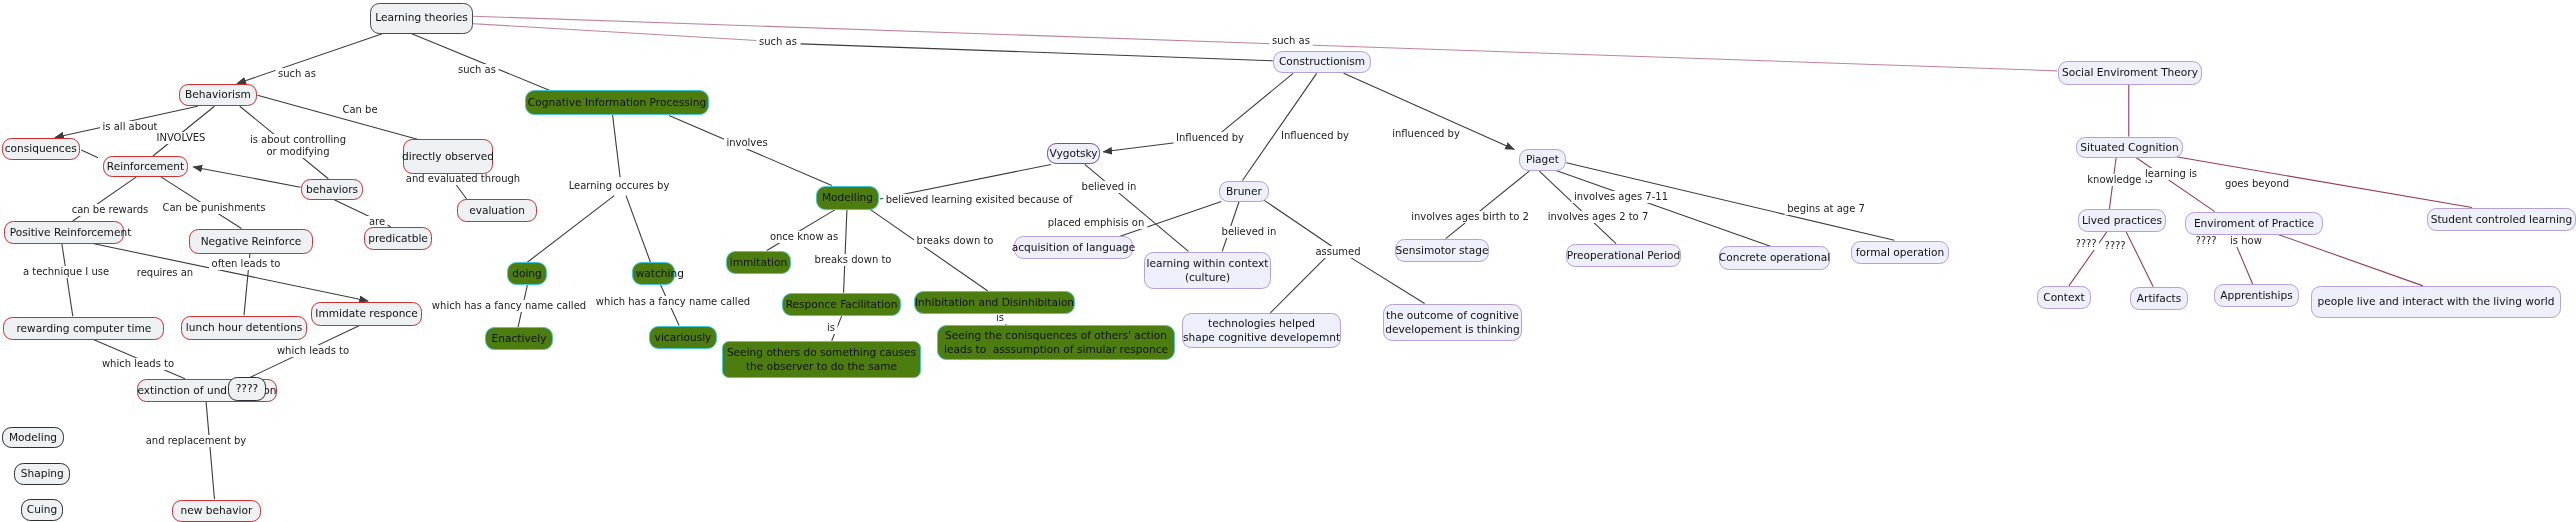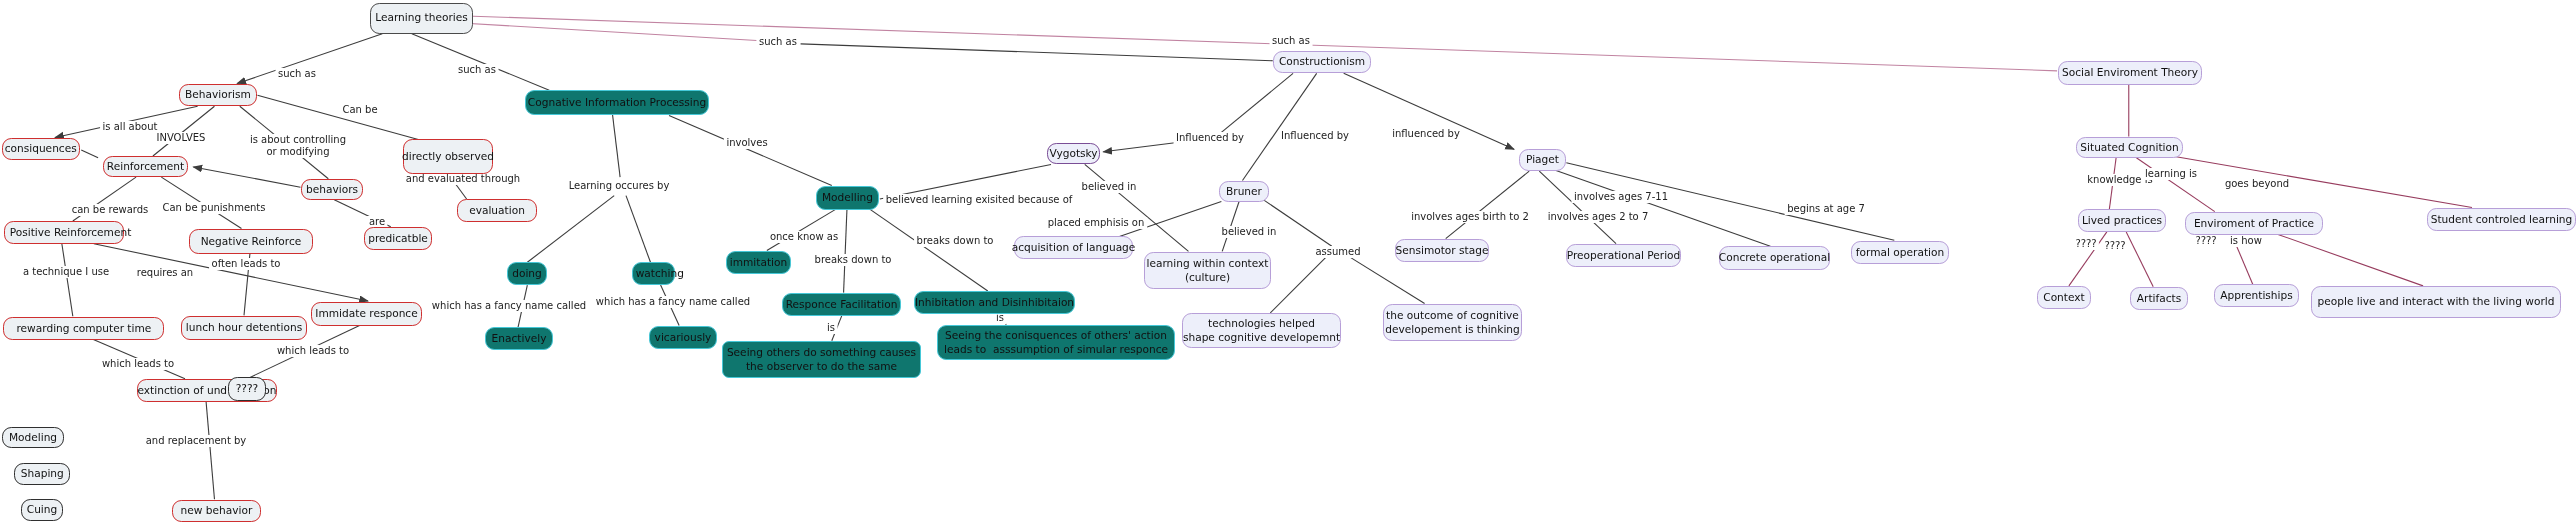--- a/index.html
+++ b/index.html
@@ -3,21 +3,21 @@
 <meta charset="utf-8">
 <style>
   html,body{margin:0;padding:0;background:#ffffff;}
   #canvas{position:relative;width:2576px;height:522px;background:#ffffff;overflow:hidden;
           font-family:"DejaVu Sans","Liberation Sans",sans-serif;}
   #edges{position:absolute;left:0;top:0;pointer-events:none;}
   .node{position:absolute;display:flex;align-items:center;justify-content:center;
         text-align:center;border-radius:9.3px;font-size:10.6px;line-height:1.25;color:#111;
         background:#edf1f4;box-sizing:border-box;padding:0.8px 3.4px;white-space:pre;z-index:3;}
   .node.red{border:1.7px solid #cf2f2f;}
-  .node.cyan{border:1.7px solid #45c8d8;background:#0f766e;}
+  .node.cyan{border:1.7px solid #45c8d8;background:#4d7c0f;}
   .node.purple{border:1.3px solid #b79fd8;background:#edeffa;}
   .node.darkpurple{border:1.7px solid #7a4d96;background:#edeffa;}
   .node.blackb{border:1.3px solid #2f2f2f;}
   .node.grayb{border:1.3px solid #4a4a4a;margin-left:30px;}
   .edge-label{position:absolute;transform:translate(-50%,-50%);font-size:10px;color:#222;
         background:#ffffff;padding:0 2.5px;white-space:pre;text-align:center;z-index:2;line-height:1.2;}
 </style>
 </head>
 <body>
 
@@ -94,21 +94,21 @@
       <div class="node red" style="left: 179px; top: 84px; width: 78px; height: 22px;">Behaviorism</div>
       <div class="node red" style="left: 1.7px; top: 138px; width: 78px; height: 22px;">consiquences</div>
       <div class="node red" style="left: 103px; top: 156px; width: 85px; height: 21px;">Reinforcement</div>
       <div class="node red" style="left: 301px; top: 179px; width: 62px; height: 21px;">behaviors</div>
       <div class="node red" style="left: 403px; top: 139px; width: 90px; height: 35px;">directly observed</div>
       <div class="node red" style="left: 437px; top: 199px; width: 80px; height: 23px; margin-left: 20px;">evaluation</div>
       <div class="node red" style="left: 364px; top: 227px; width: 68px; height: 23px;">predicatble</div>
       <div class="node red" style="left: 4.2px; top: 221px; width: 120px; height: 23px; padding-left: 16px;">Positive Reinforcement</div>
       <div class="node red" style="left: 189px; top: 229px; width: 124px; height: 25px;">Negative Reinforce</div>
       <div class="node red" style="left: 3.4px; top: 317px; width: 161px; height: 23px;">rewarding computer time</div>
-      <div class="node red" style="left: 181px; top: 316px; width: 126px; height: 23.6px; border-radius: 9px;">lunch hour detentions</div>
+      <div class="node red" style="left: 181px; top: 316px; width: 126px; height: 23.6px;">lunch hour detentions</div>
       <div class="node red" style="left: 311px; top: 302px; width: 111px; height: 23.6px;">Immidate responce</div>
       <div class="node red" style="left: 137px; top: 379px; width: 140px; height: 23px;">extinction of und     action</div>
       <div class="node blackb" style="left: 228px; top: 377px; width: 38px; height: 23.6px;">????</div>
       <div class="node blackb" style="left: 2px; top: 427px; width: 62px; height: 21px;">Modeling</div>
       <div class="node blackb" style="left: 14.3px; top: 463px; width: 56px; height: 22px;">Shaping</div>
       <div class="node blackb" style="left: 21px; top: 499px; width: 42px; height: 22px;">Cuing</div>
       <div class="node red" style="left: 172px; top: 500px; width: 89px; height: 22px;">new behavior</div>
       <div class="node cyan" style="left: 525px; top: 90px; width: 184px; height: 24.5px;">Cognative Information Processing</div>
       <div class="node cyan" style="left: 507px; top: 262px; width: 40px; height: 23px;">doing</div>
       <div class="node cyan" style="left: 632px; top: 262px; width: 43px; height: 23px; padding-left: 16px;">watching</div>

